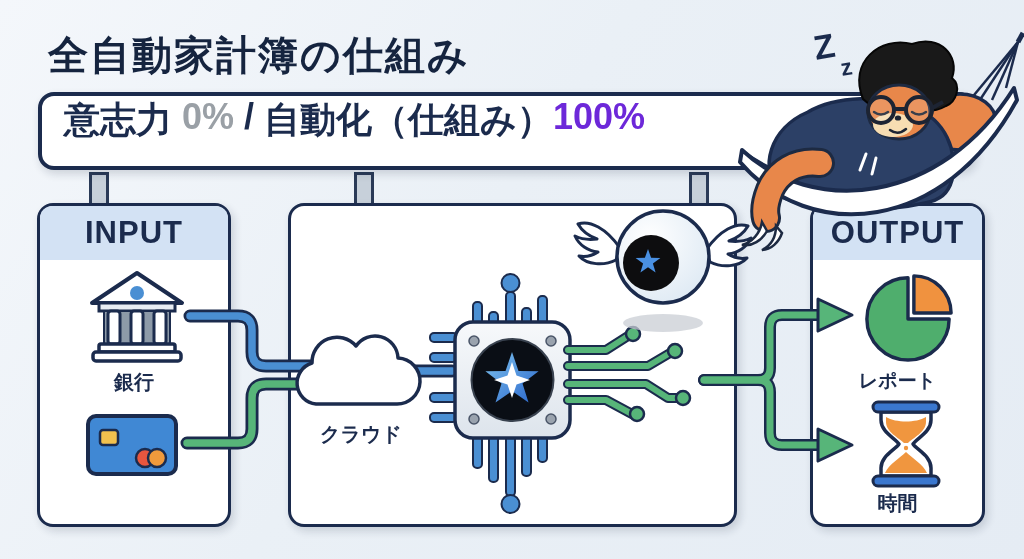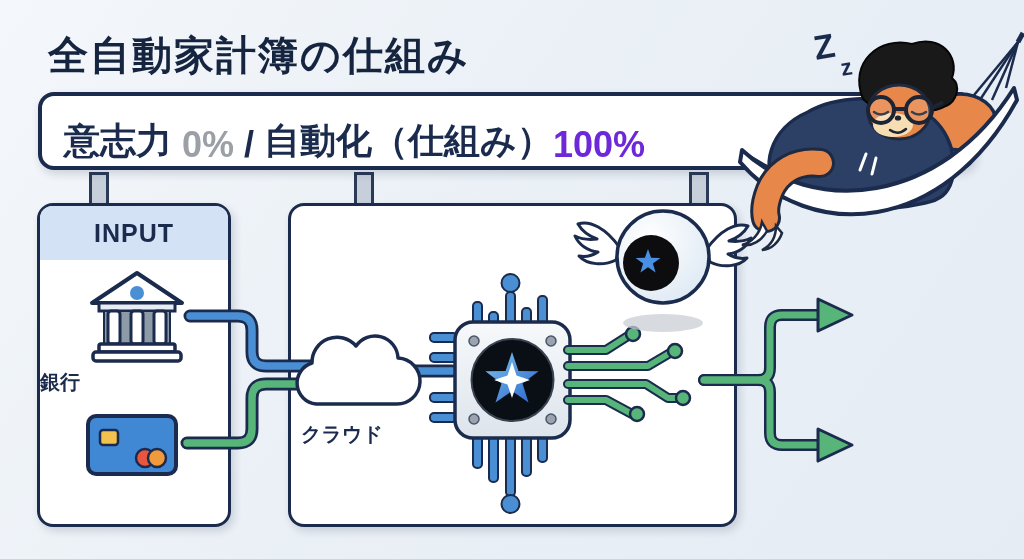--- a/index.html
+++ b/index.html
@@ -15,44 +15,44 @@
   }
   .connector{
     position:absolute;top:172px;height:36px;width:14px;
     background:#c7d0da;border:3px solid #2a3a57;z-index:1;
   }
   .c1{left:89px}.c2{left:354px}.c3{left:689px}
   .banner{
     position:absolute;left:38px;top:92px;width:937px;height:78px;z-index:2;
     background:#ffffff;border:4px solid #1b2b4d;border-radius:16px;
     box-shadow:2px 4px 8px rgba(20,30,55,.16);
-    display:flex;align-items:flex-end;padding-left:22px;box-sizing:border-box;
+    display:flex;align-items:flex-start;padding-left:22px;box-sizing:border-box;
     font-size:36px;font-weight:800;white-space:nowrap;
   }
   .b-navy{color:#1b2b4d}
   .b-gray{color:#9aa0a6;margin:0 10px}
   .b-sep{color:#1b2b4d;margin-right:10px}
   .b-orange{color:#6d28d9;margin-left:0}
   .box{
     position:absolute;top:203px;height:324px;z-index:2;
     background:#ffffff;border:3.5px solid #1b2b4d;border-radius:16px;
     box-shadow:3px 4px 8px rgba(20,30,55,.16);box-sizing:border-box;
   }
   .box-input{left:37px;width:194px}
   .box-process{left:288px;width:449px}
   .box-output{left:810px;width:175px}
   .box-header{
     position:absolute;left:0;right:0;top:0;height:54px;
     background:#d3e2f4;border-radius:12px 12px 0 0;
     display:flex;align-items:center;justify-content:center;
-    font-size:25px;font-weight:800;letter-spacing:1px;color:#1b2b4d;
+    font-size:31px;font-weight:800;letter-spacing:1px;color:#1b2b4d;
   }
   .icon-svg{position:absolute;}
   .item-label{
-    position:absolute;left:0;right:0;text-align:left;
+    position:absolute;left:0;right:0;text-align:center;
     font-size:19px;font-weight:700;color:#1b2b4d;
   }
   .overlay{position:absolute;inset:0;z-index:5;pointer-events:none;}
   .slothsvg{position:absolute;left:700px;top:0;width:324px;height:262px;z-index:6;pointer-events:none;}
   .zz{font-weight:800;fill:#1b2b4d;font-family:"Liberation Sans","DejaVu Sans",sans-serif;}
 </style>
 </head>
 <body>
 
 <div class="stage">
@@ -90,20 +90,38 @@
       <rect x="14" y="16" width="18" height="15" rx="3" fill="#f2c14e" stroke="#1b2b4d" stroke-width="2.5"></rect>
       <circle cx="59" cy="44" r="9" fill="#e8563f" stroke="#1b2b4d" stroke-width="2.5"></circle>
       <circle cx="71" cy="44" r="9" fill="#f09a3c" stroke="#1b2b4d" stroke-width="2.5"></circle>
     </svg>
   </div>
 
   <div class="box box-process">
     <div class="item-label" style="left:10px;right:auto;width:120px;top:215px;font-size:20px">クラウド</div>
   </div>
 
+  <div class="box box-output">
+    <div class="box-header">OUTPUT</div>
+    <svg class="icon-svg" style="left:48px;top:64px" width="94" height="94" viewBox="0 0 96 96">
+      <path d="M48,50 L48,8 A42,42 0 1 0 90,50 Z" fill="#4fae6d" stroke="#1b2b4d" stroke-width="3.5" stroke-linejoin="round"></path>
+      <path d="M54,44 L54,6 A38,38 0 0 1 92,44 Z" fill="#f0923f" stroke="#1b2b4d" stroke-width="3.5" stroke-linejoin="round"></path>
+    </svg>
+    <div class="item-label" style="top:162px">レポート</div>
+    <svg class="icon-svg" style="left:56px;top:194px" width="74" height="88" viewBox="0 0 74 88">
+      <path d="M12,12 H62 V20 C62,32 48,38 44,44 C48,50 62,56 62,68 V76 H12 V68 C12,56 26,50 30,44 C26,38 12,32 12,20 Z" fill="#ffffff" stroke="#1b2b4d" stroke-width="3.5" stroke-linejoin="round"></path>
+      <path d="M17,17 C27,23 47,23 57,17 L57,22 C57,32 44,38 39,43 H35 C30,38 17,32 17,22 Z" fill="#f0963f"></path>
+      <path d="M37,52 C31,58 20,64 16,73 H58 C54,64 43,58 37,52 Z" fill="#f0963f"></path>
+      <circle cx="37" cy="48" r="2.2" fill="#f0963f"></circle>
+      <circle cx="37" cy="57" r="2.2" fill="#f0963f"></circle>
+      <rect x="4" y="2" width="66" height="10" rx="5" fill="#3a77cf" stroke="#1b2b4d" stroke-width="3"></rect>
+      <rect x="4" y="76" width="66" height="10" rx="5" fill="#3a77cf" stroke="#1b2b4d" stroke-width="3"></rect>
+    </svg>
+    <div class="item-label" style="top:284px;font-size:20px">時間</div>
+  </div>
 
   <svg class="overlay" viewBox="0 0 1024 559">
     <defs>
       <linearGradient id="chipG" x1="0" y1="0" x2="0" y2="1">
         <stop offset="0" stop-color="#f7f9fb"></stop>
           <stop offset="1" stop-color="#dde4ec"></stop>
       </linearGradient>
       <linearGradient id="starG" x1="0" y1="0" x2="1" y2="1">
         <stop offset="0" stop-color="#7fc4ee"></stop>
           <stop offset="1" stop-color="#2a66cc"></stop>

